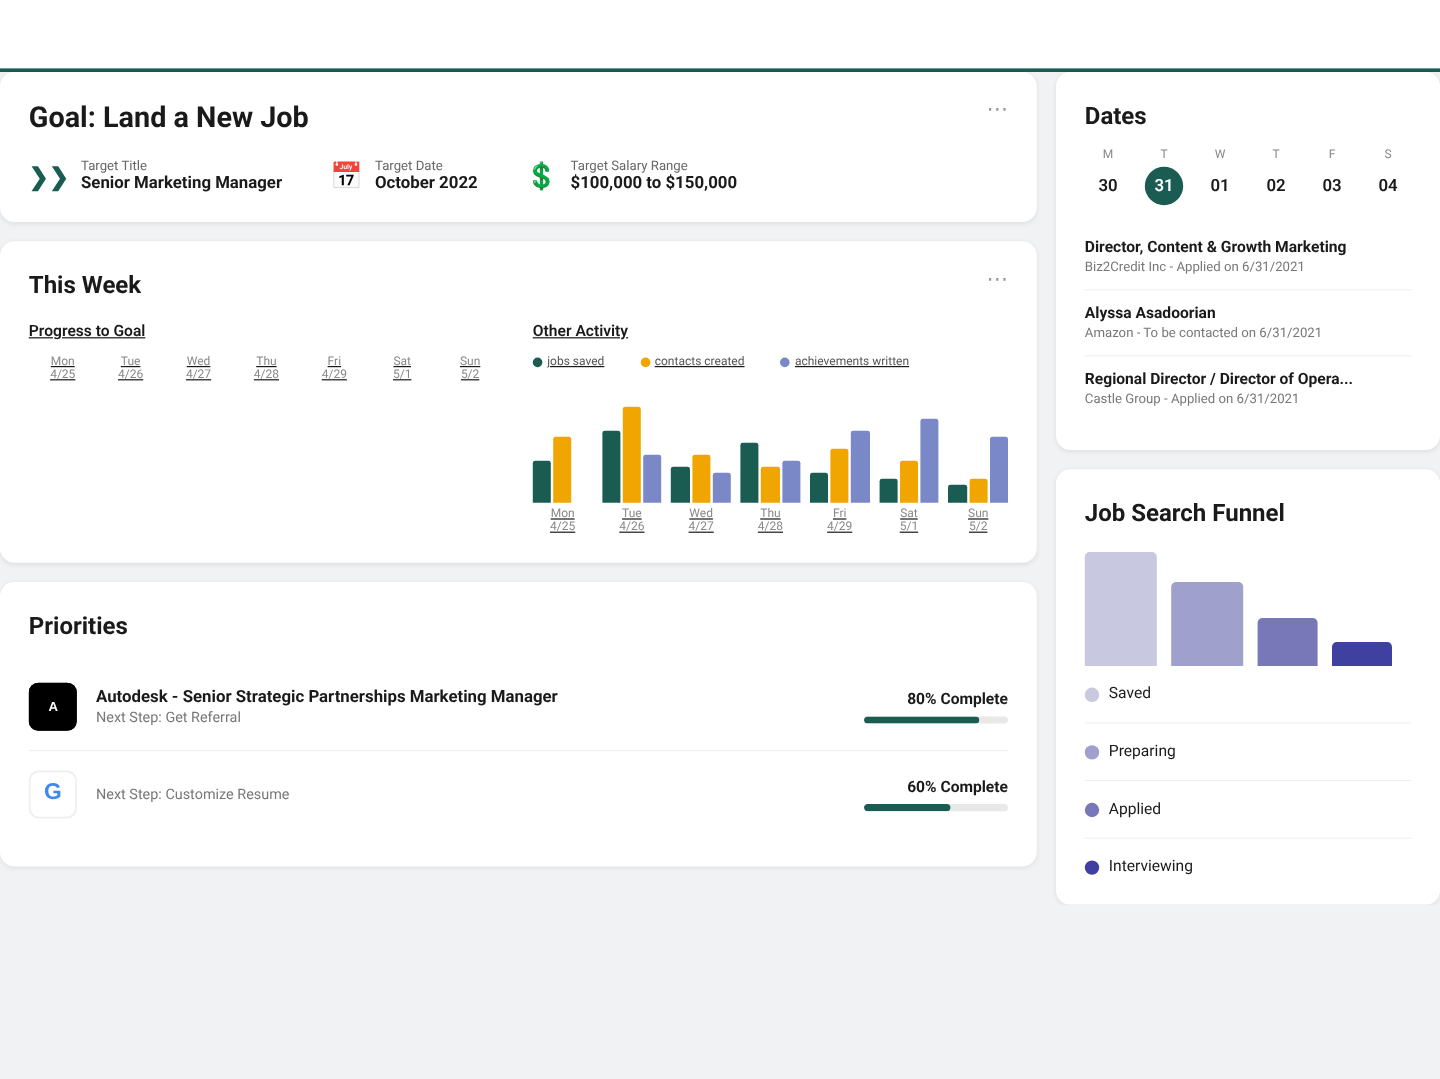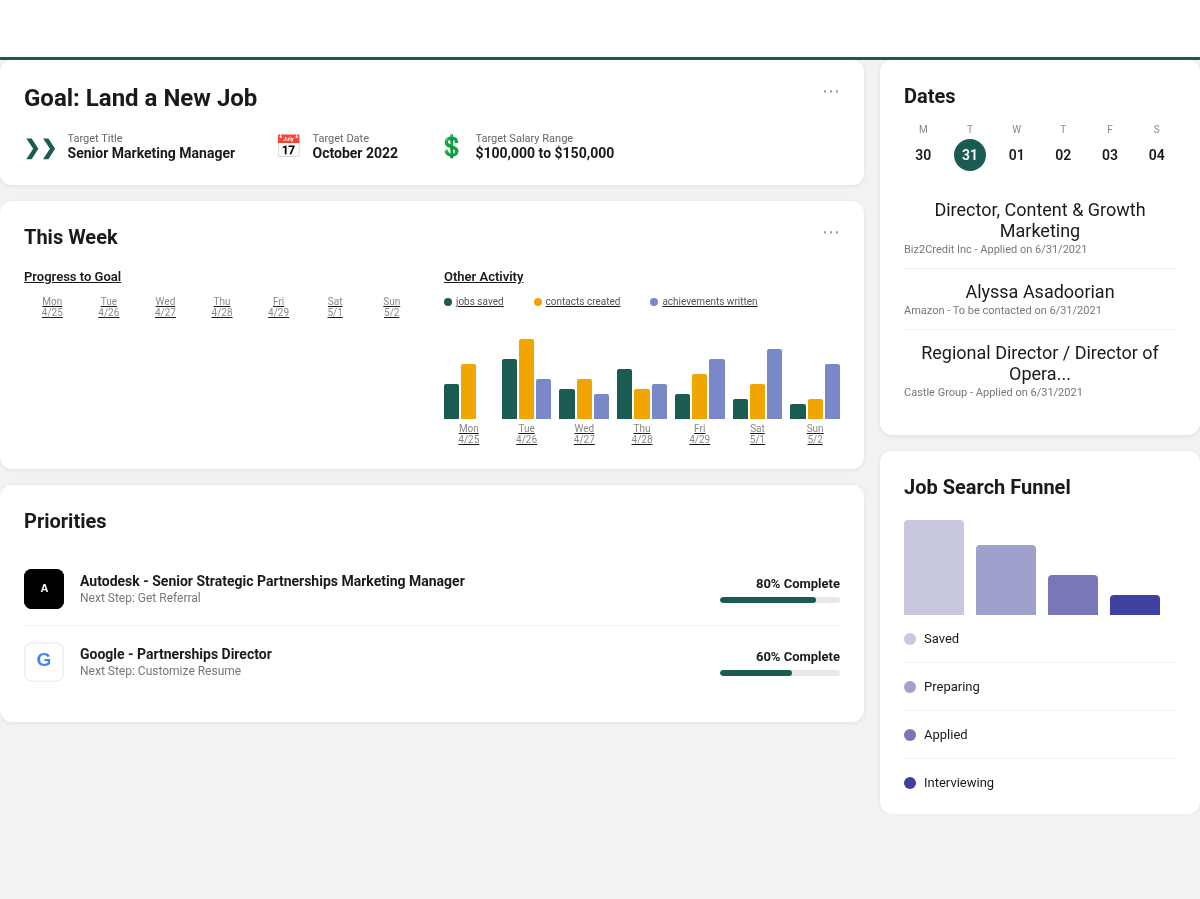--- a/index.html
+++ b/index.html
@@ -322,24 +322,23 @@
       background: #1a5c52;
       color: white;
     }
 
     .date-event {
       padding: 12px 0;
       border-bottom: 1px solid #f0f0f0;
     }
 
     .date-event-title {
-      font-size: 18px;
-      font-weight: 400;
+      font-size: 13px;
+      font-weight: 700;
       margin-bottom: 2px;
-      text-align: center;
     }
 
     .date-event-sub {
       font-size: 11px;
       color: #777;
     }
 
     
     .funnel-title {
       font-size: 20px;
@@ -558,21 +557,20 @@
       <div class="priority-item" style="border-bottom:none;">
         <div class="priority-logo logo-google">
           <svg width="40" height="40" viewBox="0 0 40 40">
             <rect width="40" height="40" rx="8" fill="white" stroke="#eee"></rect>
             <text x="50%" y="60%" text-anchor="middle" font-size="20" font-weight="700" font-family="sans-serif">
               <tspan fill="#4285F4">G</tspan>
             </text>
           </svg>
         </div>
         <div class="priority-info">
-          <div class="priority-title-text">Google - Partnerships Director</div>
           <div class="priority-subtitle">Next Step: Customize Resume</div>
         </div>
         <div class="priority-progress">
           <div class="progress-label">60% Complete</div>
           <div class="progress-bar-bg">
             <div class="progress-bar-fill" style="width:60%;"></div>
           </div>
         </div>
       </div>
 

